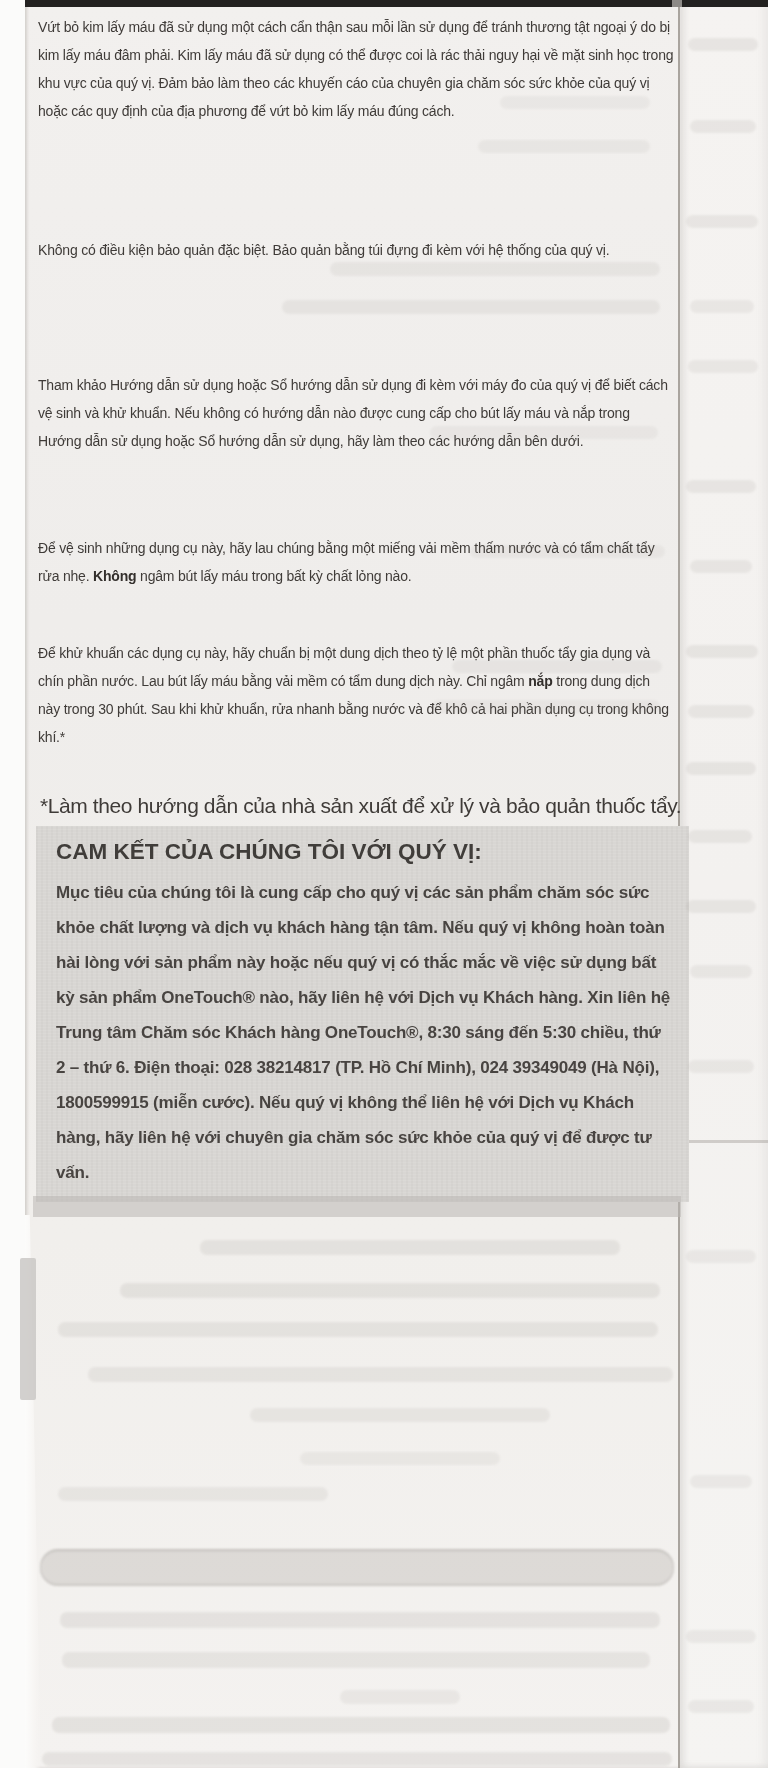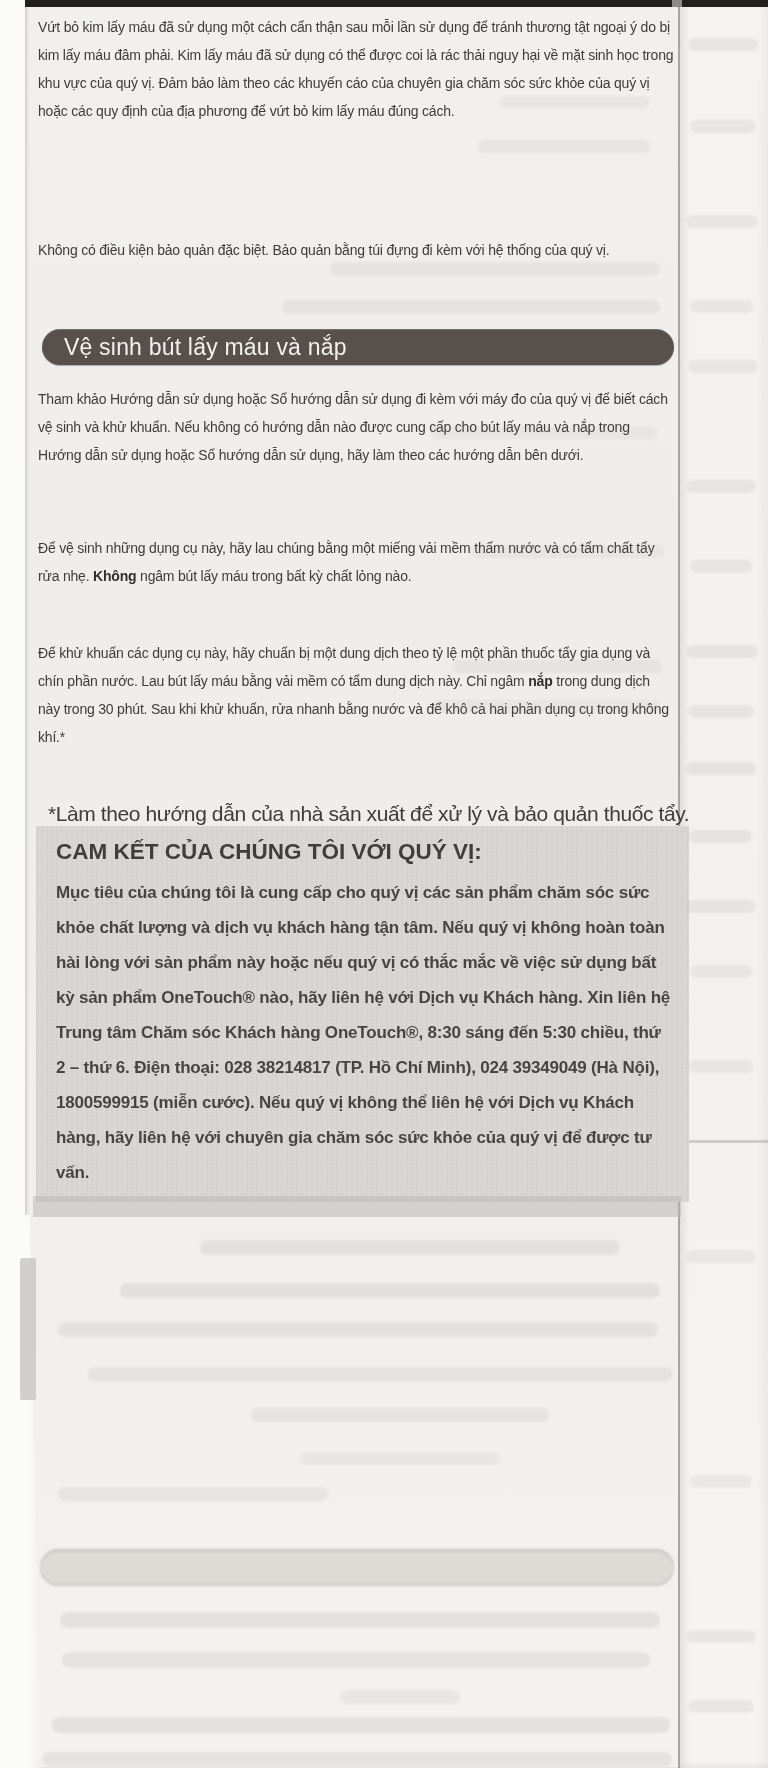--- a/index.html
+++ b/index.html
@@ -35,24 +35,24 @@
 
   
   .para{
     position:absolute;left:38px;width:636px;margin:0;
     font-size:14px;line-height:28px;letter-spacing:-0.2px;
     color:#3f3b38;
   }
   .para b{color:#332f2c;}
   .p1{top:13px;}
   .p2{top:236px;}
-  .p3{top:385px;}
+  .p3{top:371px;}
   .p4{top:534px;}
   .p5{top:639px;}
-  .footnote{position:absolute;left:36px;top:789px;width:642px;margin:12px;font-size:21px;line-height:26px;letter-spacing:-0.4px;color:#3f3b38;}
+  .footnote{position:absolute;left:36px;top:789px;width:642px;margin:4px;font-size:21px;line-height:26px;letter-spacing:-0.4px;color:#3f3b38;}
 
   .pill{
     position:absolute;left:42px;width:632px;height:36px;
     background:#58504c;border-radius:18px;
     color:#f3f1ef;font-size:23px;line-height:36px;
     padding:0 0 0 22px;box-sizing:border-box;
     letter-spacing:.2px;
     box-shadow:0 1px 1px rgba(60,54,50,.35), inset 0 1px 0 rgba(255,255,255,.18);
   }
   .pill1{top:204px;}
@@ -85,21 +85,20 @@
   <div class="paper"></div>
   <div class="right-panel"></div>
   <div class="right-seam"></div>
   <div class="top-strip"></div>
   <div class="top-strip-gap"></div>
 
   <p class="para p1">Vứt bỏ kim lấy máu đã sử dụng một cách cẩn thận sau mỗi lần sử dụng để tránh thương tật ngoại ý do bị kim lấy máu đâm phải. Kim lấy máu đã sử dụng có thể được coi là rác thải nguy hại về mặt sinh học trong khu vực của quý vị. Đảm bảo làm theo các khuyến cáo của chuyên gia chăm sóc sức khỏe của quý vị hoặc các quy định của địa phương để vứt bỏ kim lấy máu đúng cách.</p>
 
   <p class="para p2">Không có điều kiện bảo quản đặc biệt. Bảo quản bằng túi đựng đi kèm với hệ thống của quý vị.</p>
 
-  <div class="pill pill2">Vệ sinh bút lấy máu và nắp</div>
   <p class="para p3">Tham khảo Hướng dẫn sử dụng hoặc Sổ hướng dẫn sử dụng đi kèm với máy đo của quý vị để biết cách vệ sinh và khử khuẩn. Nếu không có hướng dẫn nào được cung cấp cho bút lấy máu và nắp trong Hướng dẫn sử dụng hoặc Sổ hướng dẫn sử dụng, hãy làm theo các hướng dẫn bên dưới.</p>
 
   <p class="para p4"><span>Để vệ sinh những dụng cụ này, hãy lau chúng bằng một miếng vải mềm thấm nước và có tẩm chất tẩy rửa nhẹ. </span><b>Không</b><span> ngâm bút lấy máu trong bất kỳ chất lỏng nào.</span></p>
 
   <p class="para p5"><span>Để khử khuẩn các dụng cụ này, hãy chuẩn bị một dung dịch theo tỷ lệ một phần thuốc tẩy gia dụng và chín phần nước. Lau bút lấy máu bằng vải mềm có tẩm dung dịch này. Chỉ ngâm </span><b>nắp</b><span> trong dung dịch này trong 30 phút. Sau khi khử khuẩn, rửa nhanh bằng nước và để khô cả hai phần dụng cụ trong không khí.*</span></p>
 
   <p class="footnote">*Làm theo hướng dẫn của nhà sản xuất để xử lý và bảo quản thuốc tẩy.</p>
 
   <div class="commit-box">
     <p class="commit-heading">CAM KẾT CỦA CHÚNG TÔI VỚI QUÝ VỊ:</p>

